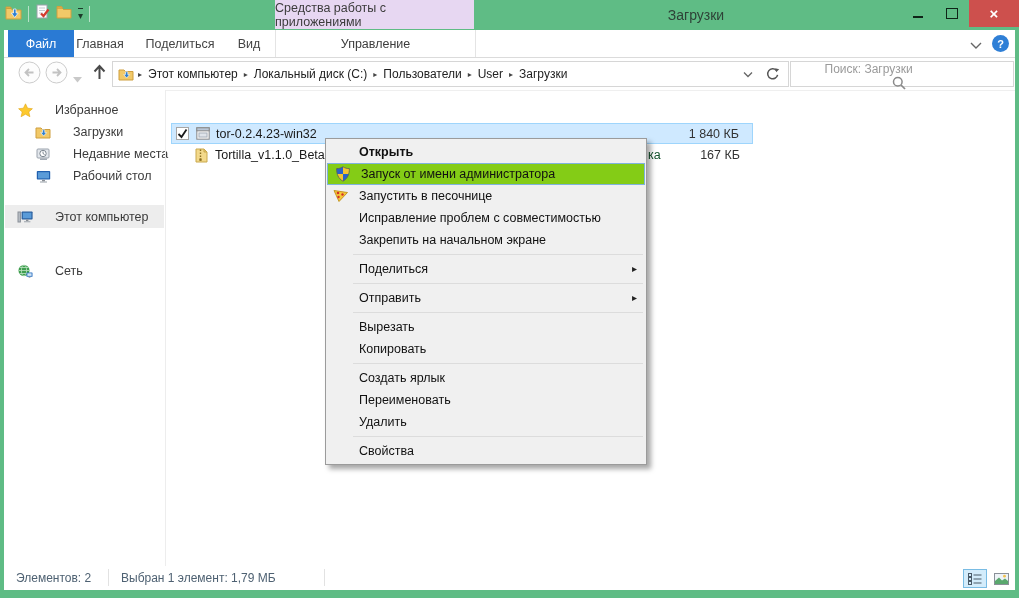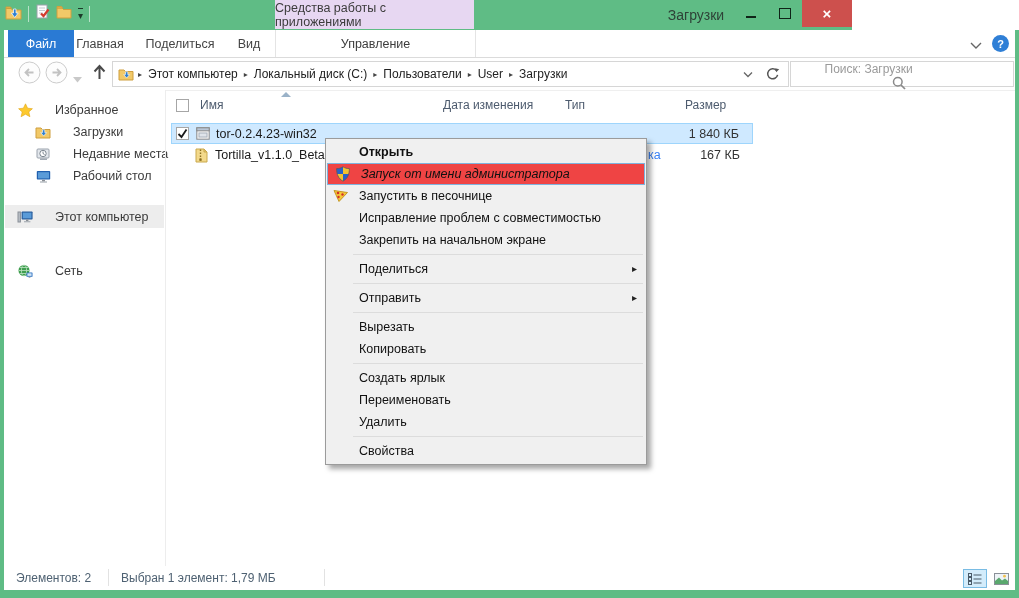--- a/index.html
+++ b/index.html
@@ -1,20 +1,20 @@
 <!DOCTYPE html>
 <html><head>
 <meta charset="utf-8">
 <style>
   html,body{margin:0;padding:0;}
   body{width:1019px;height:598px;overflow:hidden;font-family:"Liberation Sans","DejaVu Sans",sans-serif;background:#fff;}
   .window{position:relative;width:1019px;height:598px;background:#fff;}
 
   
-  .titlebar{position:absolute;left:0;top:0;width:852px;height:30px;background:#5fbc85;}
+  .titlebar{position:absolute;left:0;top:0;width:1019px;height:30px;background:#5fbc85;}
   .edge{position:absolute;background:#5fbc85;z-index:30;}
   .edge.left{left:0;top:30px;width:4px;height:568px;}
   .edge.right{right:0;top:30px;width:4px;height:568px;}
   .edge.bottom{left:0;bottom:0;width:1019px;height:8px;}
 
   .qat{position:absolute;left:5px;top:4px;display:flex;align-items:center;gap:6px;}
   .qat .vsep{width:1px;height:16px;background:rgba(255,255,255,.55);}
   .gl-down::before{content:"▾";font-size:10px;color:#1d3a2a;}
   .qat-drop{border-top:1.5px solid #1d3a2a;line-height:8px;padding-top:1px;}
 
@@ -70,29 +70,29 @@
   .listhdr .cb{position:absolute;left:11px;top:4px;}
   .hcol{position:absolute;top:3px;}
   .sortcaret{position:absolute;left:116px;top:-3px;width:0;height:0;border-left:5px solid transparent;border-right:5px solid transparent;border-bottom:5px solid #9ab2c8;}
   .checkbox{width:13px;height:13px;border:1px solid #a6a6a6;background:#fff;box-sizing:border-box;display:flex;align-items:center;justify-content:center;}
 
   .filerow{position:absolute;left:171px;width:582px;height:21px;font-size:12.5px;color:#1a1a1a;}
   .filerow.selected{background:#cfe9ff;border:1px solid #9ed5fc;box-sizing:border-box;}
   .filerow .cb{position:absolute;left:4px;top:3px;}
   .filerow .ficon{position:absolute;left:24px;top:3px;}
   .filerow .fname{position:absolute;left:44px;top:3px;white-space:nowrap;}
-  .filerow .ftype{position:absolute;left:477px;top:3px;color:#3b82f6;}
+  .filerow .ftype{position:absolute;left:477px;top:3px;color:#14532d;}
   .filerow .fsize{position:absolute;right:13px;top:3px;color:#333;}
 
   
   .ctxmenu{position:absolute;left:325px;top:130px;width:322px;background:#f0f0f0;border:1px solid #9b9b9b;
            box-shadow:4px 4px 5px rgba(0,0,0,.35);padding:2px 0;z-index:20;font-size:12.5px;color:#111;box-sizing:border-box;margin-top:8px;}
   .mi{position:relative;height:22px;line-height:22px;padding-left:33px;white-space:nowrap;}
   .mi.bold{font-weight:bold;}
-  .mi.hl{background:#ef4444;border:1px solid #7fb2dd;box-sizing:border-box;line-height:20px;margin:0 1px;font-style:italic;}
+  .mi.hl{background:#84cc16;border:1px solid #7fb2dd;box-sizing:border-box;line-height:20px;margin:0 1px;}
   .mi .mic{position:absolute;left:7px;top:3px;display:flex;}
   .mi.hl .mic{top:2px;}
   .mi .sub{position:absolute;right:9px;top:0;color:#222;font-size:10px;}
   .mi .sub::before{content:"▸";}
   .msep{height:1px;background:#dcdcdc;margin:3px 3px 3px 27px;}
 
   
   .statusbar{position:absolute;left:4px;top:566px;width:1011px;height:24px;background:#fff;font-size:12px;color:#4e6172;}
   .statusbar .st{position:absolute;top:5px;white-space:nowrap;}
   .statusbar .ssep{position:absolute;top:3px;width:1px;height:17px;background:#e2e2e2;}
@@ -285,28 +285,20 @@
             <rect x="9.5" y="8.5" width="6" height="4.2" rx="0.5" fill="#2a6fc0"></rect>
             <rect x="10.4" y="9.3" width="4.2" height="2.6" fill="#cfe4f7"></rect>
             <rect x="11.6" y="12.7" width="1.8" height="1" fill="#8a8f95"></rect>
           </svg>
       </span>
       <span>Сеть</span>
     </div>
   </div>
   <div class="main-divider"></div>
 
-  <div class="listhdr">
-    <span class="cb checkbox"></span>
-    <span class="hcol" style="left:35px;">Имя</span>
-    <span class="sortcaret"></span>
-    <span class="hcol" style="left:278px;">Дата изменения</span>
-    <span class="hcol" style="left:400px;">Тип</span>
-    <span class="hcol" style="left:520px;">Размер</span>
-  </div>
 
   <div class="filerow selected" style="top:123px;">
     <span class="cb checkbox">
       <svg width="11" height="11" viewBox="0 0 11 11">
           <polyline points="1.5,6 4.5,9 9.5,1.5" fill="none" stroke="#1a1a1a" stroke-width="1.8"></polyline>
         </svg>
     </span>
     <span class="ficon">
       <svg width="14" height="13" viewBox="0 0 14 13">
           <rect x="0.8" y="0.8" width="12.4" height="11.4" fill="#f5f5f5" stroke="#8a8a8a"></rect>

